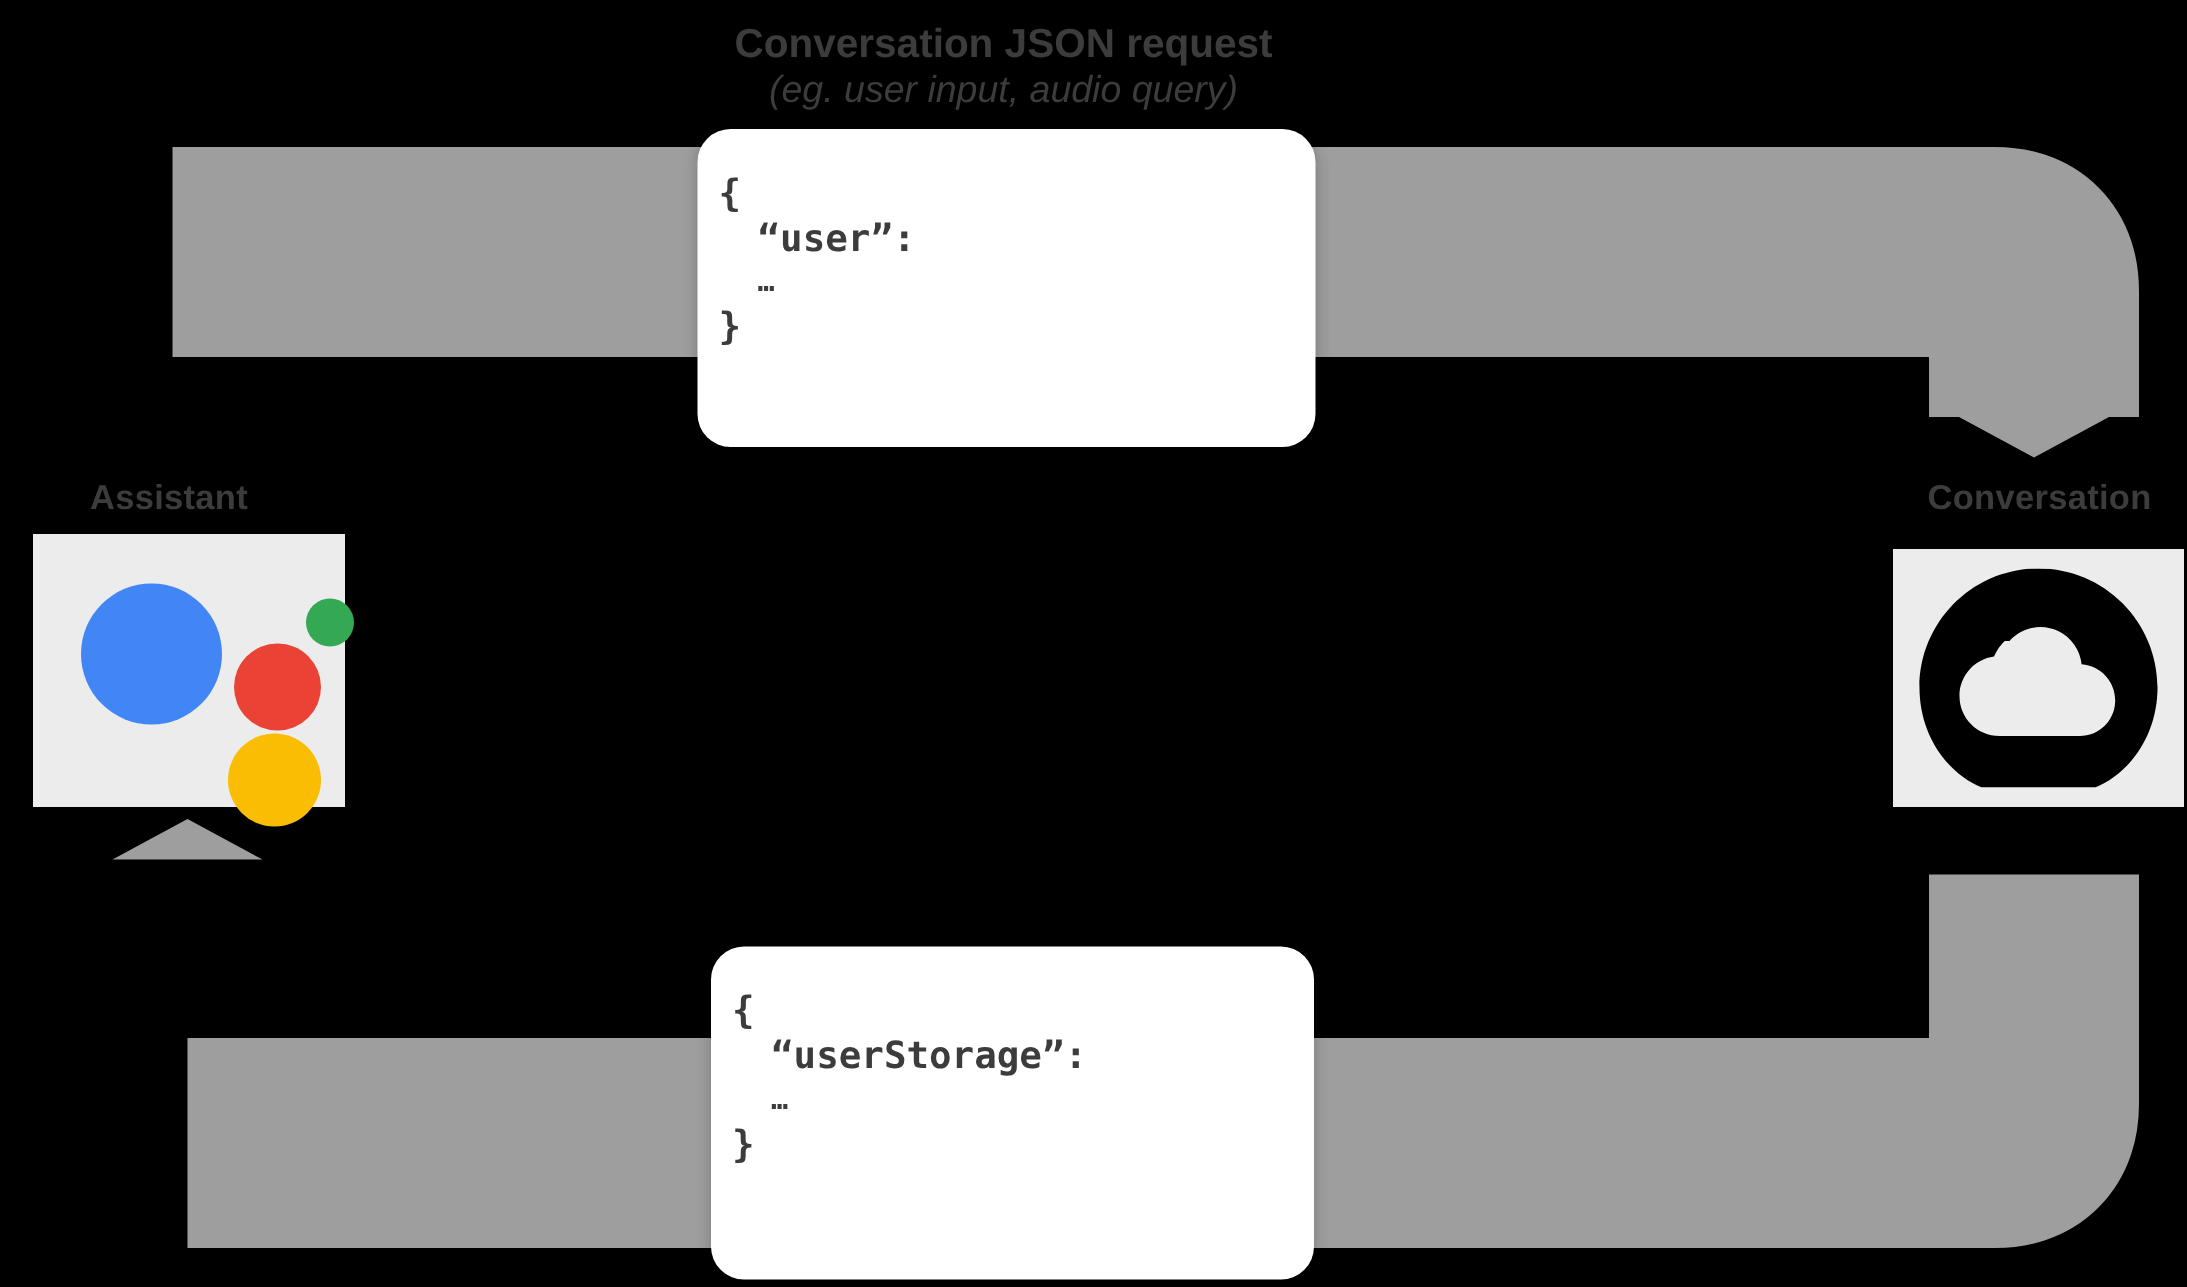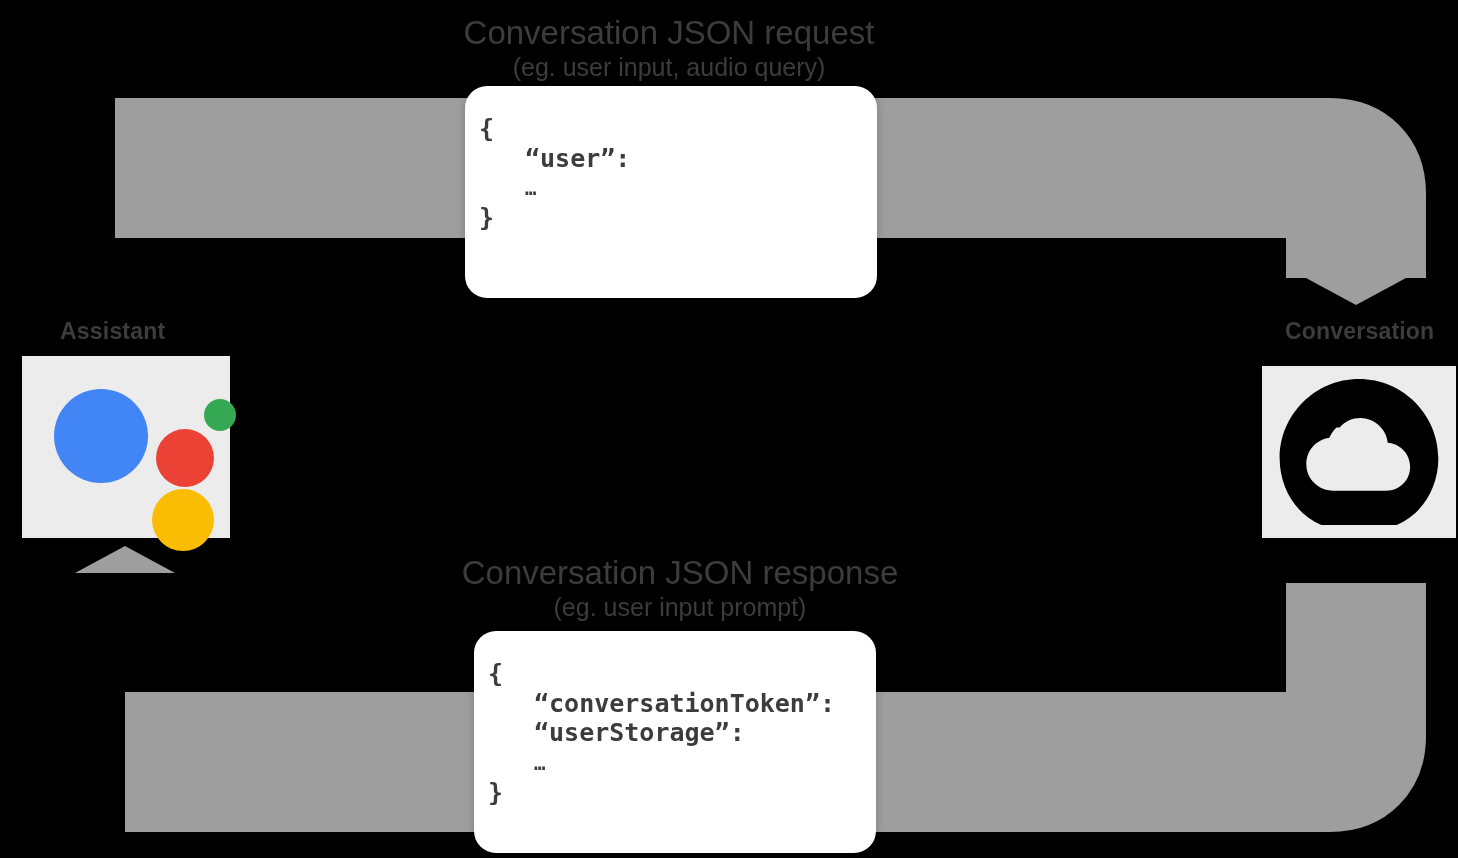--- a/index.html
+++ b/index.html
@@ -80,27 +80,28 @@
   
   .flow-label {
     position: absolute;
     text-align: center;
     white-space: nowrap;
     color: #3c3c3c;
     line-height: 1.18;
   }
   .flow-label .flow-title {
     display: block;
-    font-size: 33px;
-    font-weight: 400;
+    font-size: 27px;
+    font-weight: 700;
   }
   .flow-label .flow-sub {
     display: block;
     font-size: 25px;
     font-weight: 400;
+    font-style: italic;
   }
   #request-label  { left: 429px; top: 14px;  width: 480px; }
   #response-label { left: 440px; top: 554px; width: 480px; }
 
   
   .json-card {
     position: absolute;
     background: #ffffff;
     border-radius: 22px;
     box-sizing: border-box;
@@ -109,21 +110,21 @@
     font-size: 25px;
     font-weight: 700;
     color: #3c3c3c;
     line-height: 1.18;
     box-shadow: 0 2px 10px rgba(0,0,0,.22);
   }
   #request-json  { left: 465px; top: 86px;  width: 412px; height: 212px; }
   #response-json { left: 474px; top: 631px; width: 402px; height: 222px; }
 
   .json-line { display: block; padding-left: 14px; white-space: pre; }
-  .json-line.indent { padding-left: 40px; margin-left: 20px; }
+  .json-line.indent { padding-left: 40px; }
   .json-line.ellipsis { font-size: 19px; line-height: 1.6; }
 </style>
 </head>
 <body>
 
 <div id="stage">
 
   <svg class="flow-svg" viewBox="0 0 1458 858" xmlns="http://www.w3.org/2000/svg">
 
     <g>
@@ -183,26 +184,21 @@
     <span class="flow-sub">(eg. user input, audio query)</span>
   </div>
 
   <div id="request-json" class="json-card">
     <span class="json-line">{</span>
     <span class="json-line indent">“user”:</span>
     <span class="json-line indent ellipsis">…</span>
     <span class="json-line">}</span>
   </div>
 
-  <div id="response-label" class="flow-label">
-    <span class="flow-title">Conversation JSON response</span>
-    <span class="flow-sub">(eg. user input prompt)</span>
-  </div>
 
   <div id="response-json" class="json-card">
     <span class="json-line">{</span>
-    <span class="json-line indent">“conversationToken”:</span>
     <span class="json-line indent">“userStorage”:</span>
     <span class="json-line indent ellipsis">…</span>
     <span class="json-line">}</span>
   </div>
 
 </div>
 
 </body></html>

